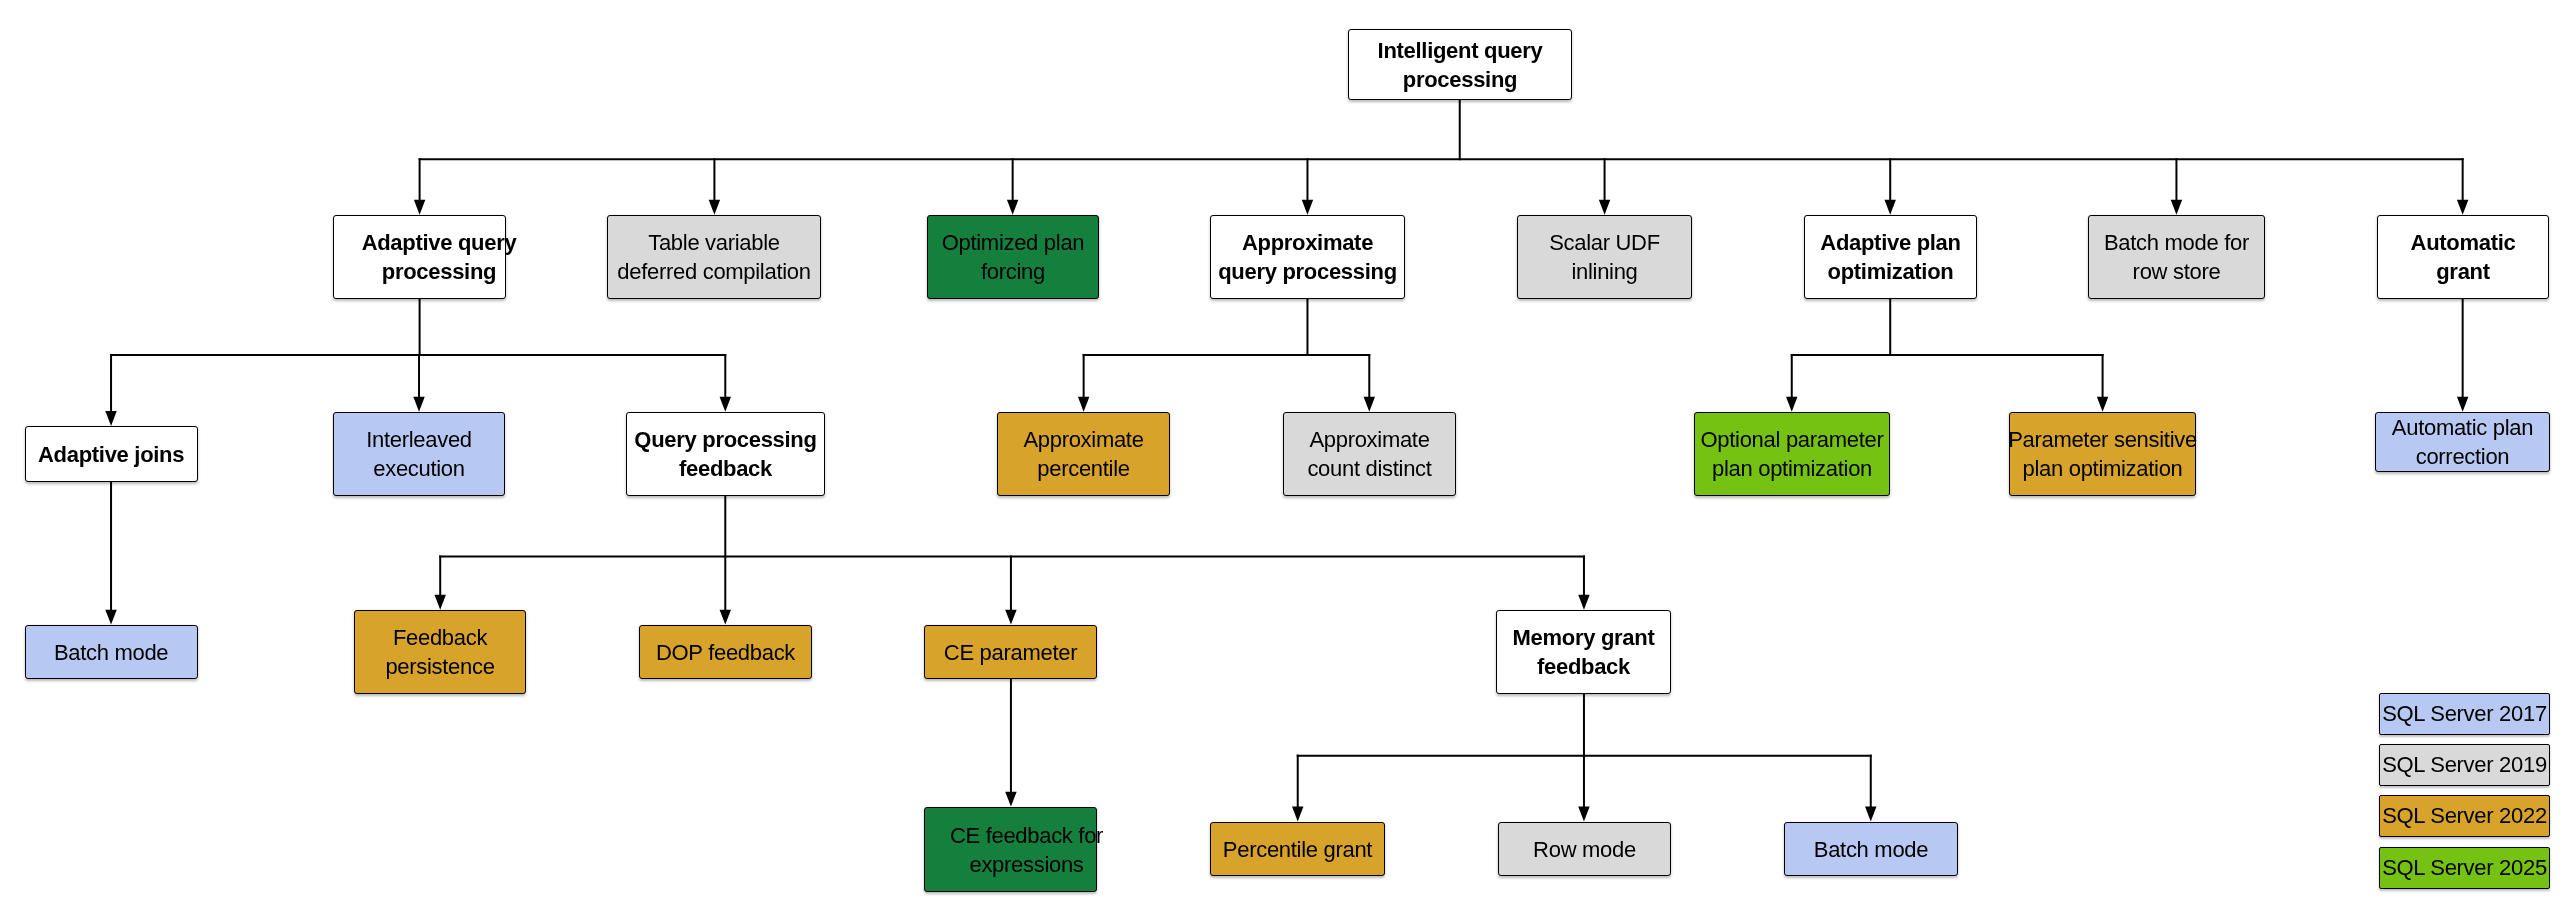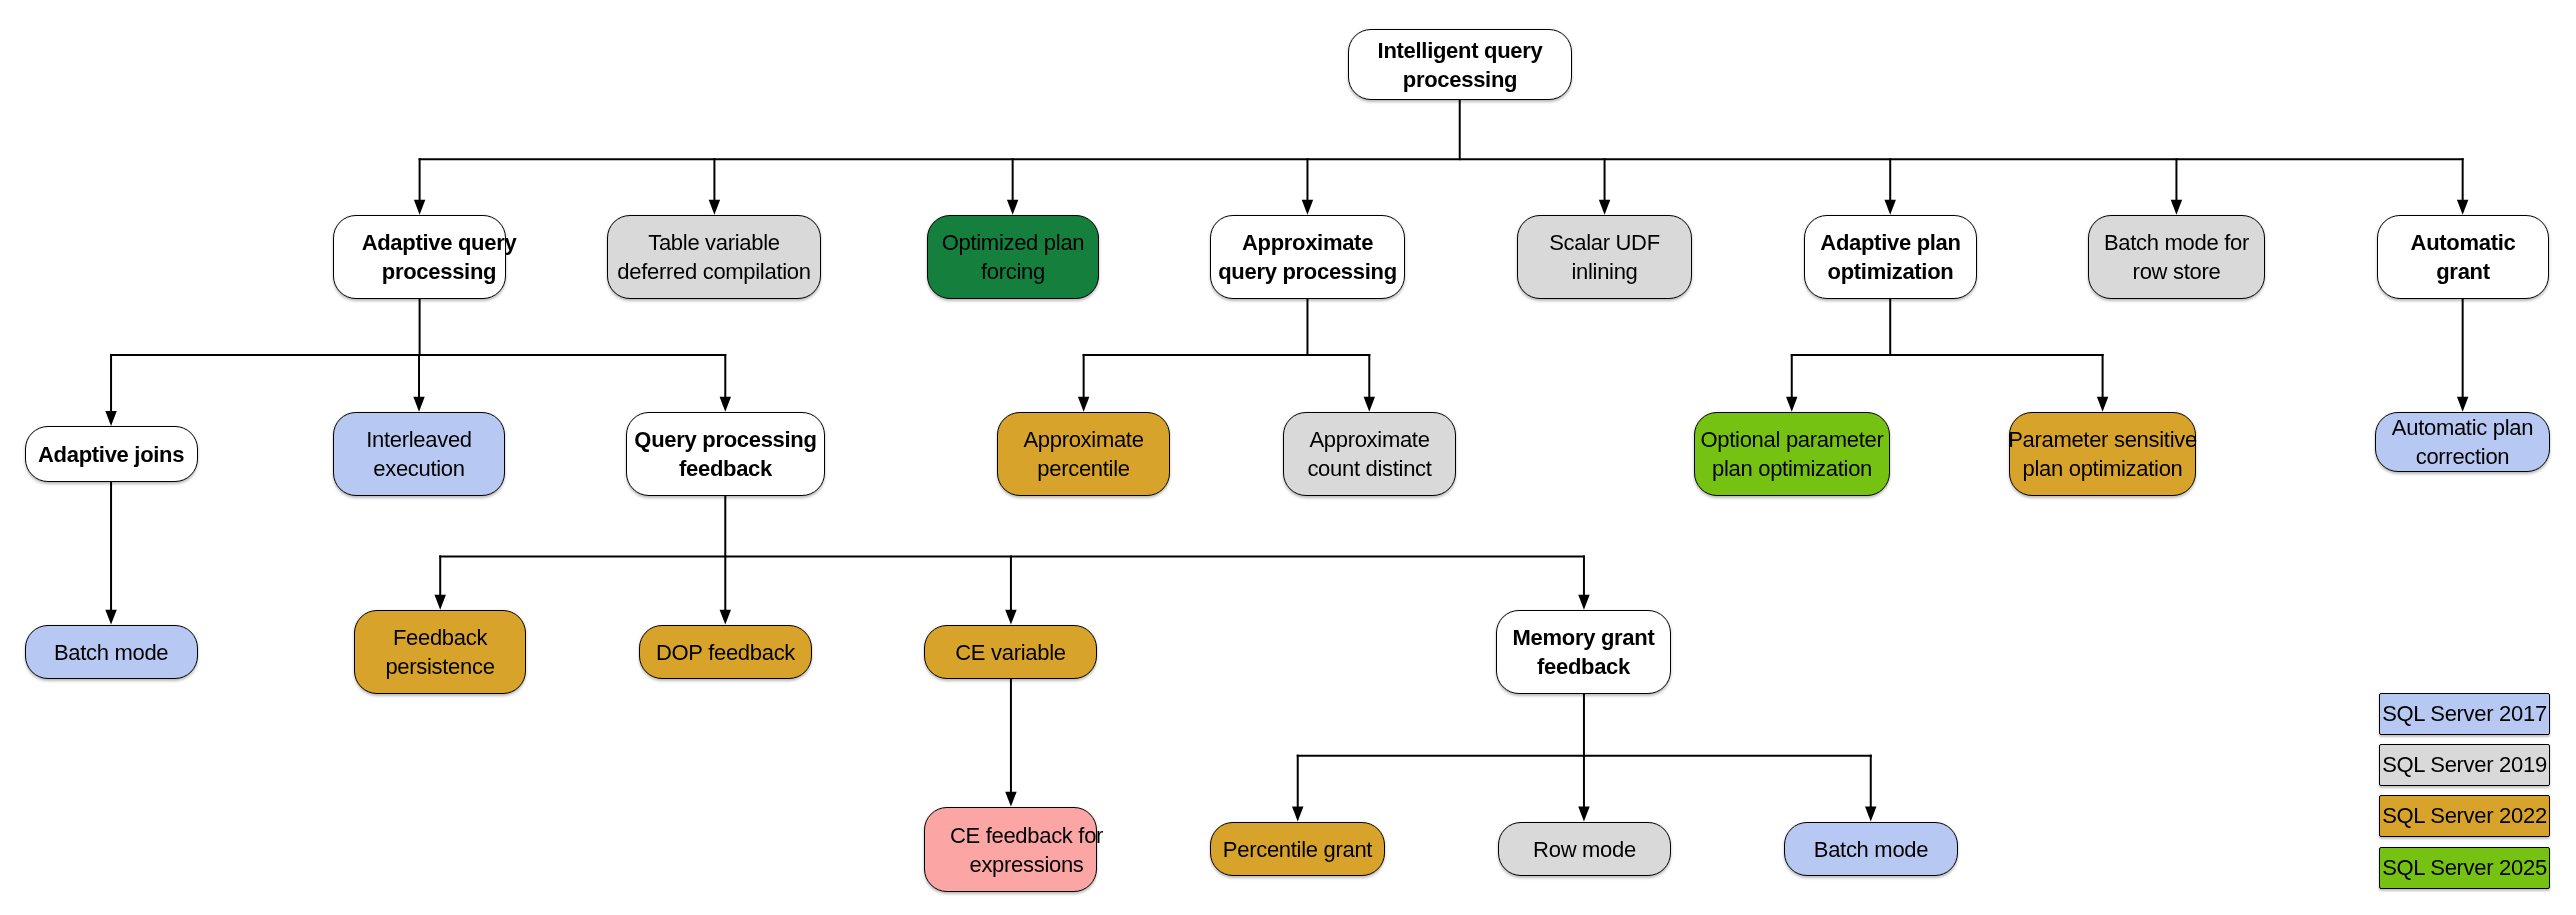--- a/index.html
+++ b/index.html
@@ -6,21 +6,21 @@
   .canvas {
     position:relative; width:2576px; height:916px; background:#ffffff;
     font-family:"Liberation Sans", sans-serif; overflow:hidden; color:#000;
   }
   #edge-layer { position:absolute; left:0; top:0; width:2576px; height:916px; }
   #edge-layer line { stroke:#000; stroke-width:3.5; stroke-linecap:square; }
   #edge-layer polygon { fill:#000; }
   .node {
     position:absolute; box-sizing:border-box;
     display:flex; flex-direction:column; justify-content:center; align-items:center;
-    border:1.7px solid #000; border-radius:23px;
+    border:1.7px solid #000; border-radius:3px;
     box-shadow:0 1.7px 2.9px rgba(0,0,0,0.28);
     font-size:22px; line-height:29px; letter-spacing:-0.3px; text-align:center;
   }
   .node.bold { font-weight:700; }
   .nline { white-space:nowrap; }
   .legend {
     position:absolute; left:2379px; top:693px;
     display:flex; flex-direction:column; gap:9.2px;
   }
   .pill {
@@ -189,27 +189,27 @@
         <div class="nline">Batch mode</div>
       </div>
       <div class="node" style="left: 354px; top: 610px; width: 172px; height: 84px; background: rgb(216, 163, 42);">
         <div class="nline">Feedback</div>
         <div class="nline">persistence</div>
       </div>
       <div class="node" style="left: 639px; top: 625px; width: 173px; height: 54px; background: rgb(216, 163, 42);">
         <div class="nline">DOP feedback</div>
       </div>
       <div class="node" style="left: 924px; top: 625px; width: 173px; height: 54px; background: rgb(216, 163, 42);">
-        <div class="nline">CE variable</div>
+        <div class="nline">CE parameter</div>
       </div>
       <div class="node bold" style="left: 1496px; top: 610px; width: 175px; height: 84px; background: rgb(255, 255, 255);">
         <div class="nline">Memory grant</div>
         <div class="nline">feedback</div>
       </div>
-      <div class="node" style="left: 924px; top: 807px; width: 173px; height: 85px; background: #fca5a5; padding-left: 32px;">
+      <div class="node" style="left: 924px; top: 807px; width: 173px; height: 85px; background: #15803d; padding-left: 32px;">
         <div class="nline">CE feedback for</div>
         <div class="nline">expressions</div>
       </div>
       <div class="node" style="left: 1210px; top: 822px; width: 175px; height: 54px; background: rgb(216, 163, 42);">
         <div class="nline">Percentile grant</div>
       </div>
       <div class="node" style="left: 1498px; top: 822px; width: 173px; height: 54px; background: rgb(217, 217, 217);">
         <div class="nline">Row mode</div>
       </div>
       <div class="node" style="left: 1784px; top: 822px; width: 174px; height: 54px; background: rgb(183, 201, 242);">

